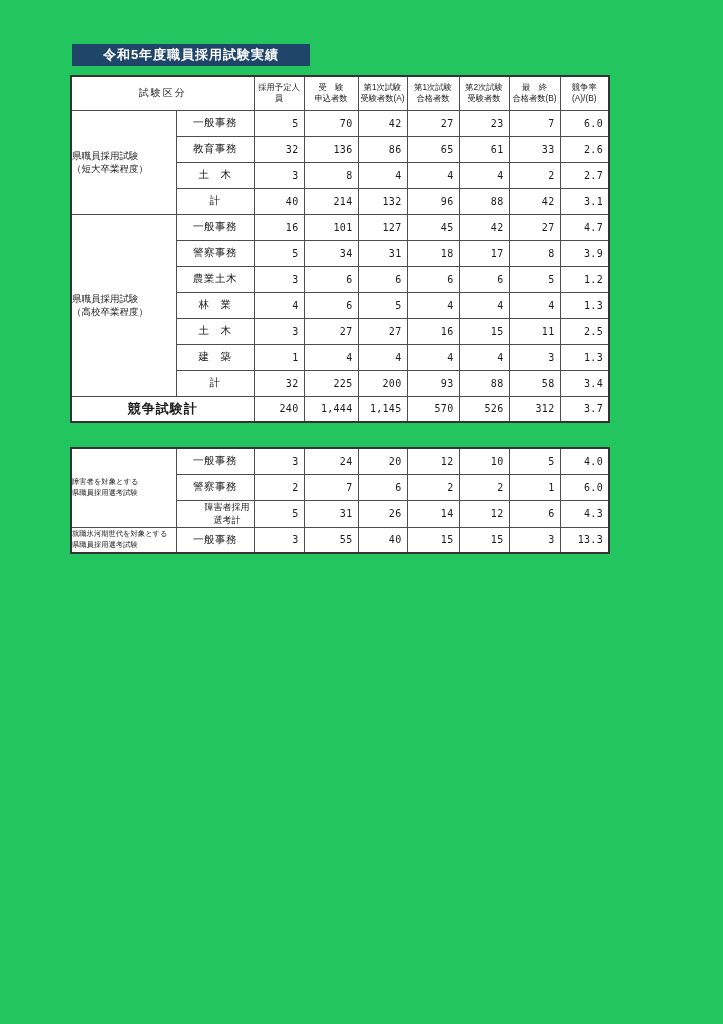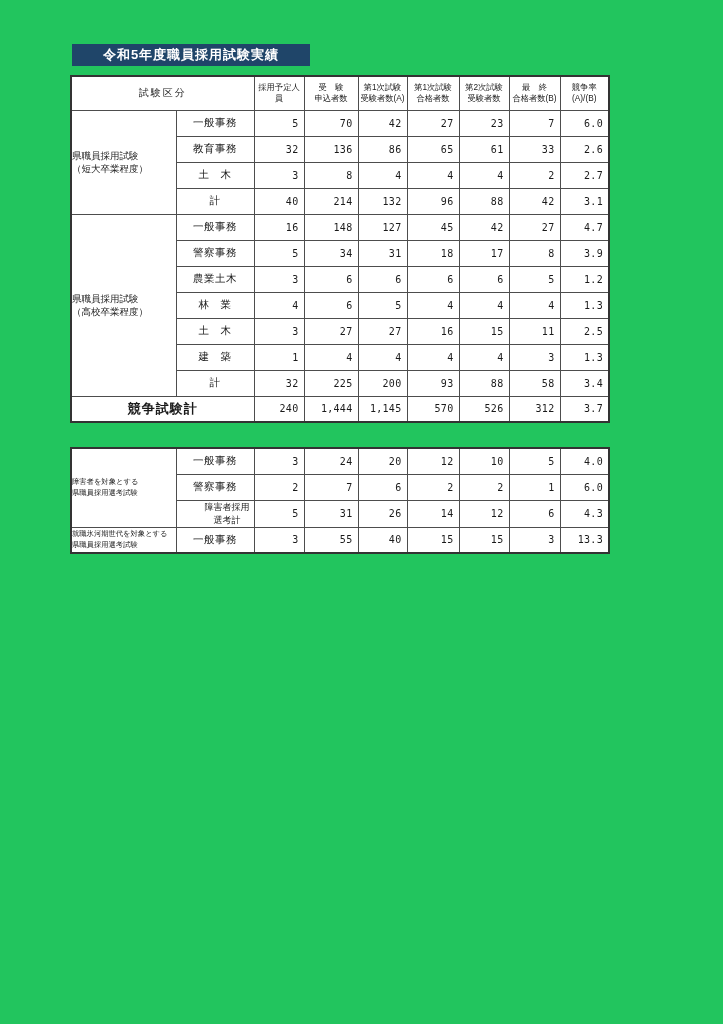--- a/index.html
+++ b/index.html
@@ -120,21 +120,21 @@
       <td class="num">88</td>
       <td class="num">42</td>
       <td class="num">3.1</td>
     </tr>
 
     <tr>
       <td class="group" rowspan="7">県職員採用試験
 （高校卒業程度）</td>
       <td class="sub">一般事務</td>
       <td class="num">16</td>
-      <td class="num">148</td>
+      <td class="num">101</td>
       <td class="num">127</td>
       <td class="num">45</td>
       <td class="num">42</td>
       <td class="num">27</td>
       <td class="num">4.7</td>
     </tr>
     <tr>
       <td class="sub">警察事務</td>
       <td class="num">5</td>
       <td class="num">34</td>

